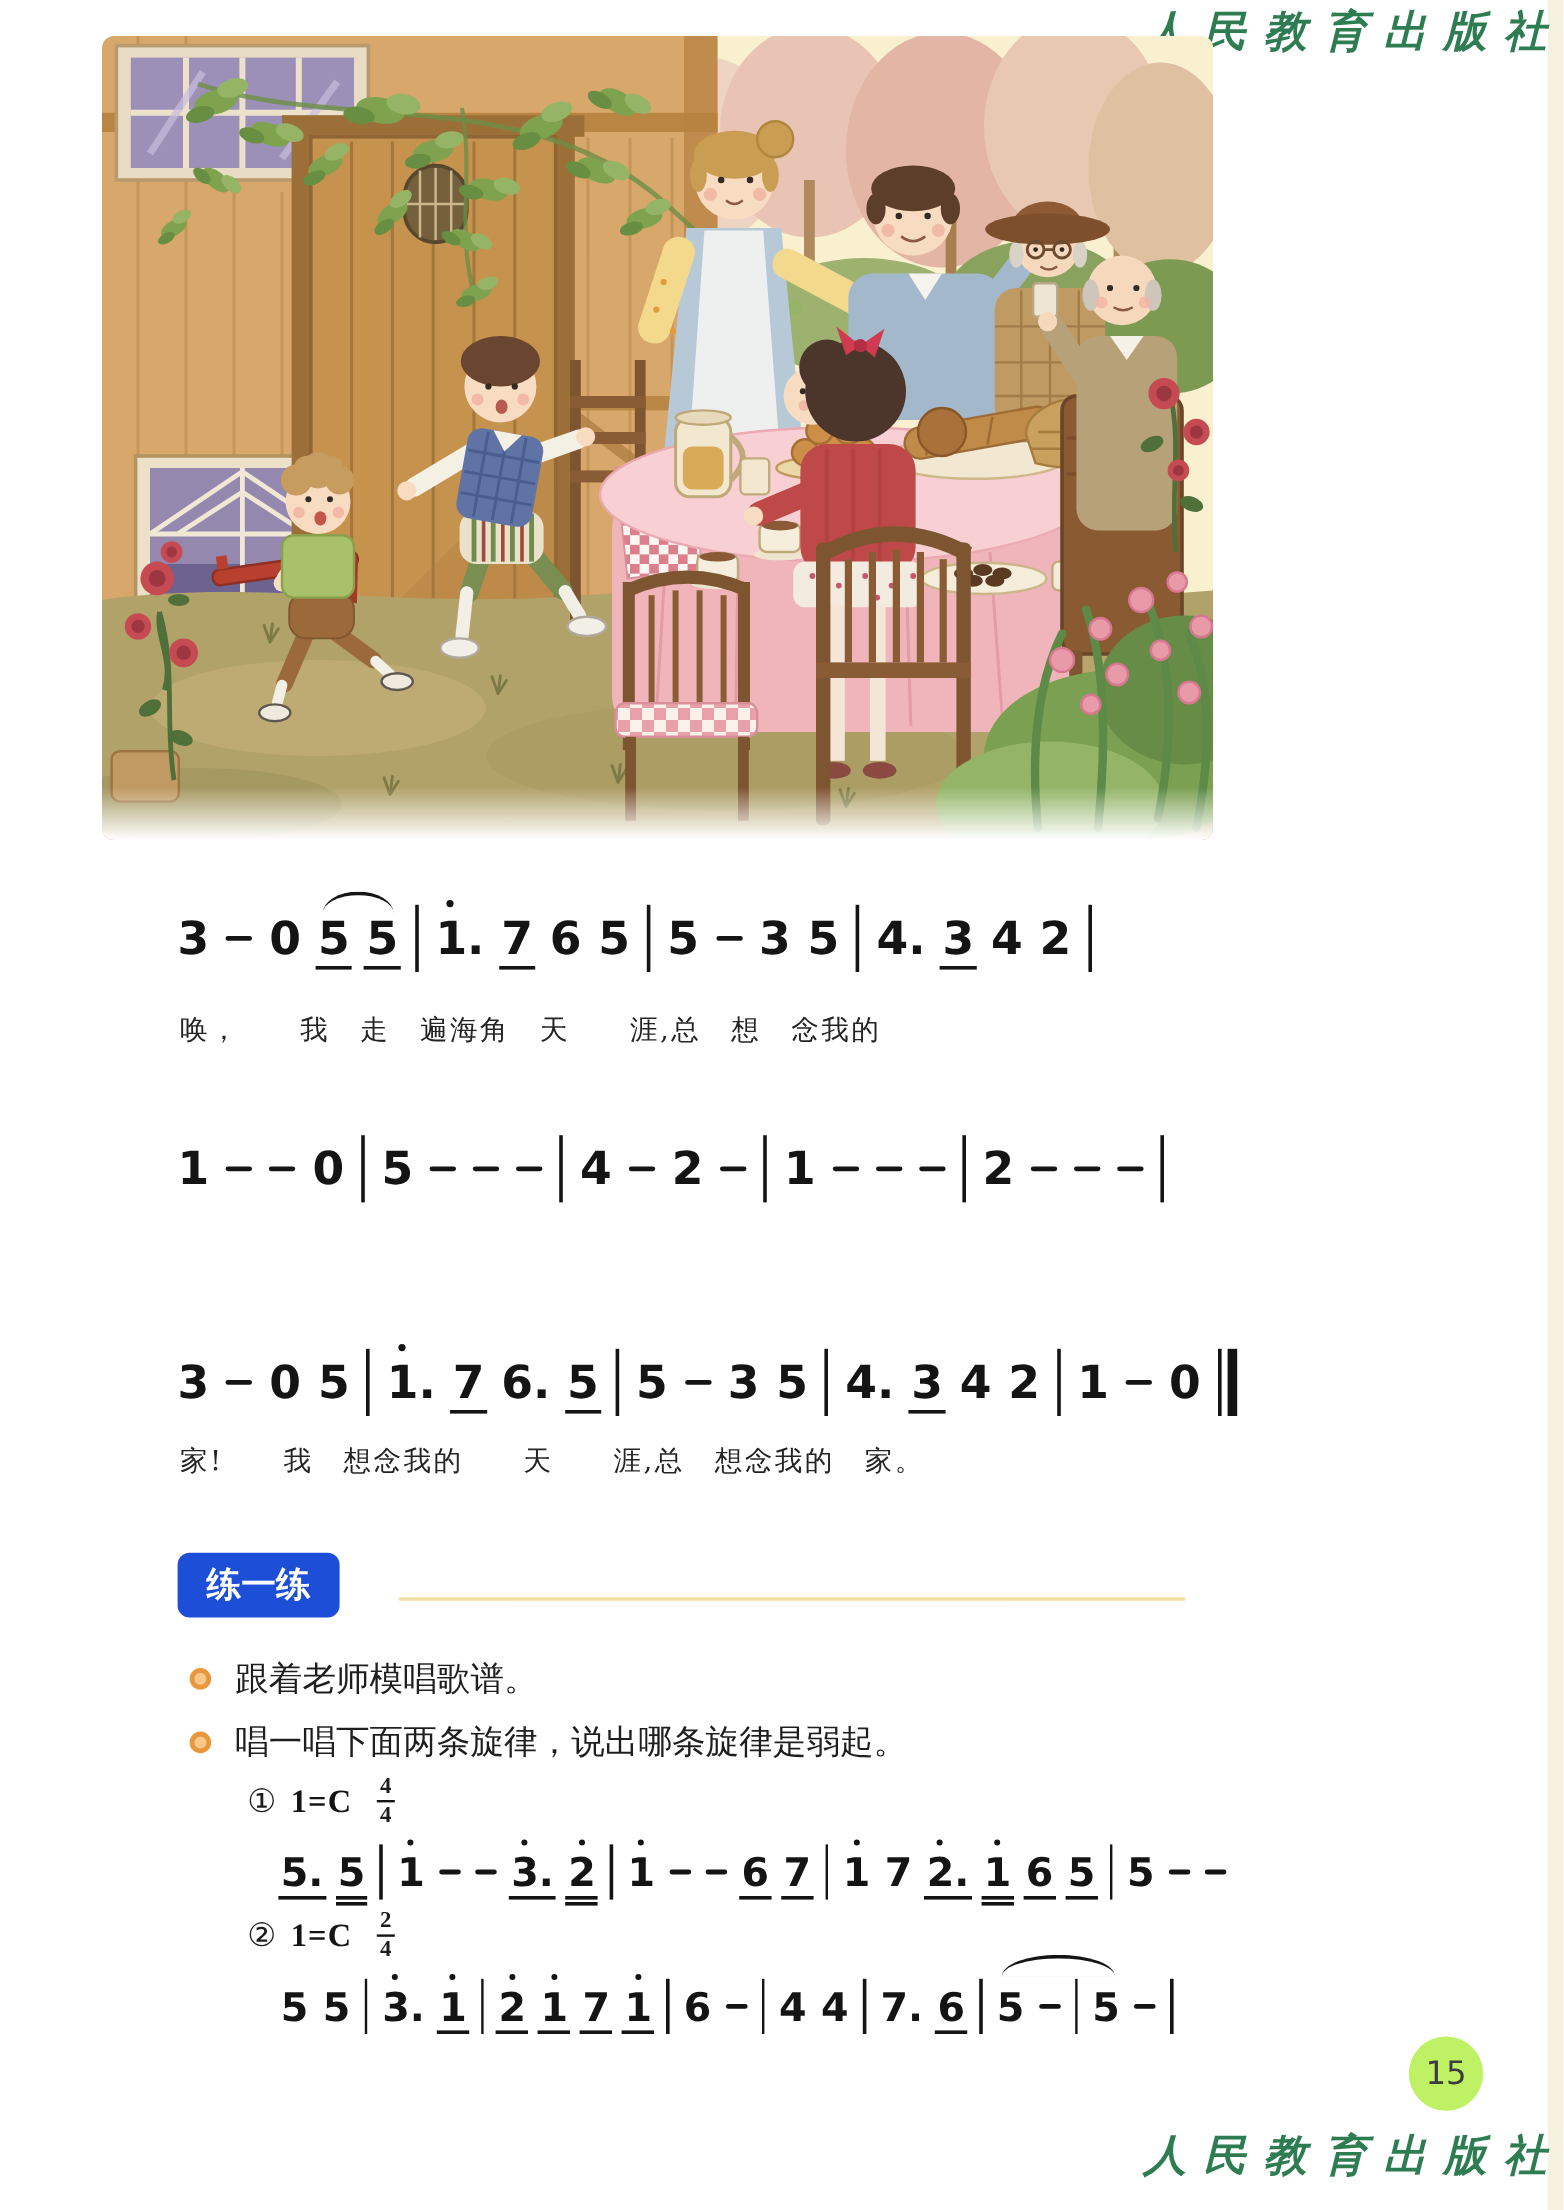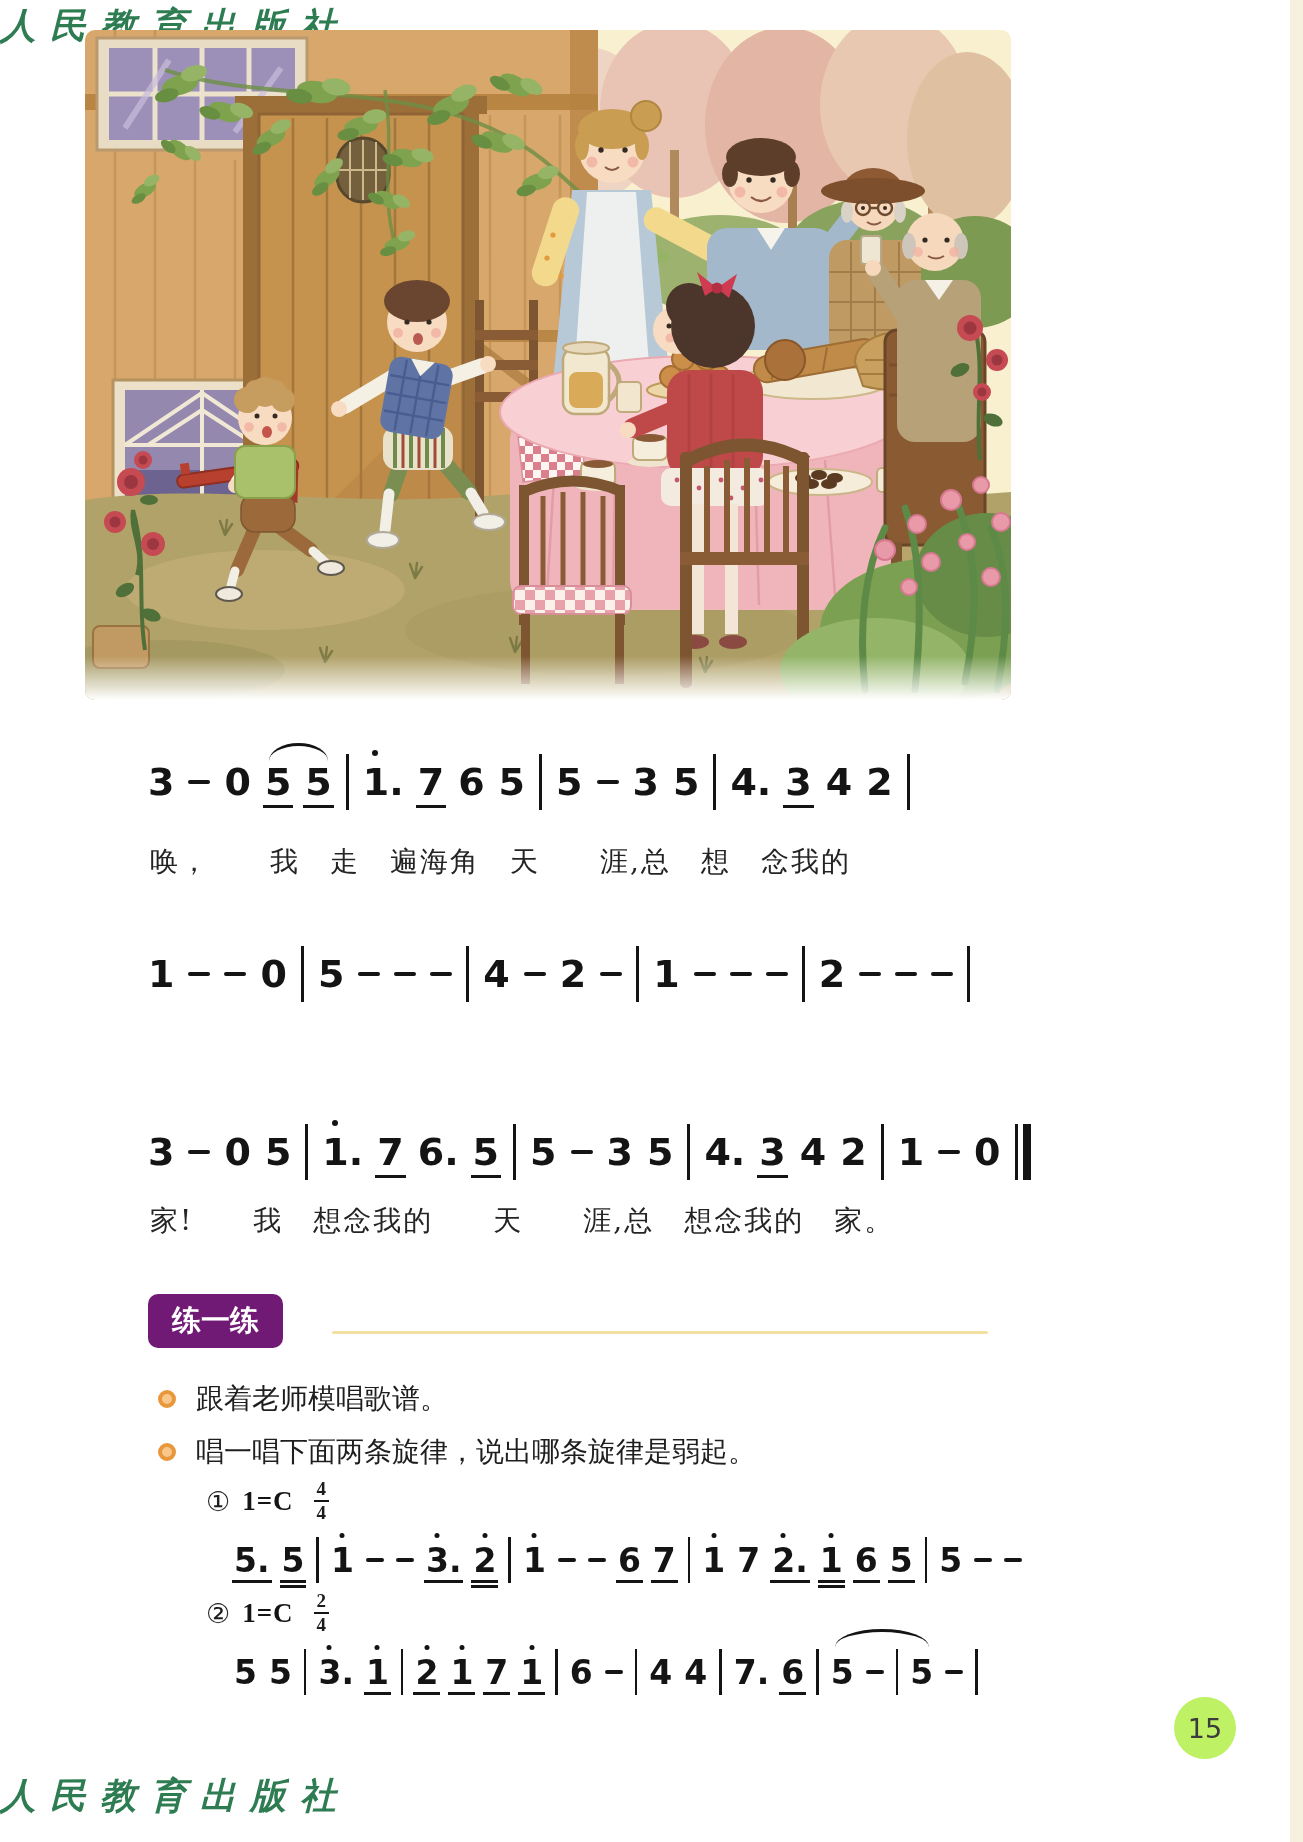--- a/index.html
+++ b/index.html
@@ -1,19 +1,19 @@
 <!DOCTYPE html>
 <html><head>
 <meta charset="utf-8">
 <style>
   html,body{margin:0;padding:0;background:#ffffff;}
   .page{position:relative;width:1303px;height:1842px;background:#ffffff;overflow:hidden;
         font-family:"DejaVu Serif",serif;color:#1c1c1c;}
   .edge{position:absolute;right:0;top:0;width:13px;height:100%;background:#f6f0df;}
-  .pub{position:absolute;left:0;width:100%;text-align:left;color:#2e7c52;
+  .pub{position:absolute;left:0;width:100%;text-align:right;color:#2e7c52;
        font:italic 700 36px "DejaVu Serif",serif;letter-spacing:14px;}
   .pub-top{top:2px;}
   .pub-bottom{top:1772px;}
   .art{position:absolute;left:85px;top:30px;width:926px;height:670px;border-radius:10px;overflow:hidden;}
   .art svg{display:block;}
 
   
   .mrow{position:absolute;display:flex;align-items:center;gap:14px;height:72px;
         font-family:"DejaVu Sans",sans-serif;font-weight:700;font-size:38px;color:#141414;}
   .mrow .slur{position:relative;display:inline-flex;align-items:center;gap:14px;}
@@ -31,24 +31,24 @@
   .finalbar .fb1{width:3px;background:#141414;}
   .finalbar .fb2{width:8px;background:#141414;}
   .mrow.small{font-size:33px;gap:12px;height:64px;}
   .mrow.small .slur{gap:12px;}
   .mrow.small .bar{height:46px;width:2.5px;}
   .mrow.small .dash{width:18px;height:3.5px;}
   .mrow.small .note .oct{top:-11px;width:5px;height:5px;}
   .mrow.small .note .u1{bottom:-6px;height:2.6px;}
   .mrow.small .note .u2{bottom:-11px;height:2.6px;}
 
-  .lyrics{position:absolute;font-size:28px;color:#242424;letter-spacing:2px;white-space:pre;}
+  .lyrics{position:absolute;font-size:23px;color:#242424;letter-spacing:2px;white-space:pre;}
 
   
-  .badge{position:absolute;left:148px;top:1294px;background:#701a75;color:#ffffff;
+  .badge{position:absolute;left:148px;top:1294px;background:#1d4ed8;color:#ffffff;
          border-radius:10px;padding:7px 24px;font-weight:700;font-size:29px;
          font-family:"DejaVu Sans",sans-serif;}
   .divider{position:absolute;left:332px;top:1331px;width:656px;height:3px;background:#f4dfa2;border-radius:2px;}
   .plist{position:absolute;left:158px;top:1380px;}
   .prow{display:flex;align-items:center;gap:20px;margin-bottom:15px;}
   .pb{width:18px;height:18px;border-radius:50%;background:#f8c789;border:4px solid #e8973d;box-sizing:border-box;flex:0 0 auto;}
   .ptext{font-size:28px;color:#1e1e1e;}
 
   .exhead{position:absolute;display:flex;align-items:center;gap:12px;}
   .circ{font-family:"DejaVu Sans",sans-serif;font-size:27px;color:#1c1c1c;}

